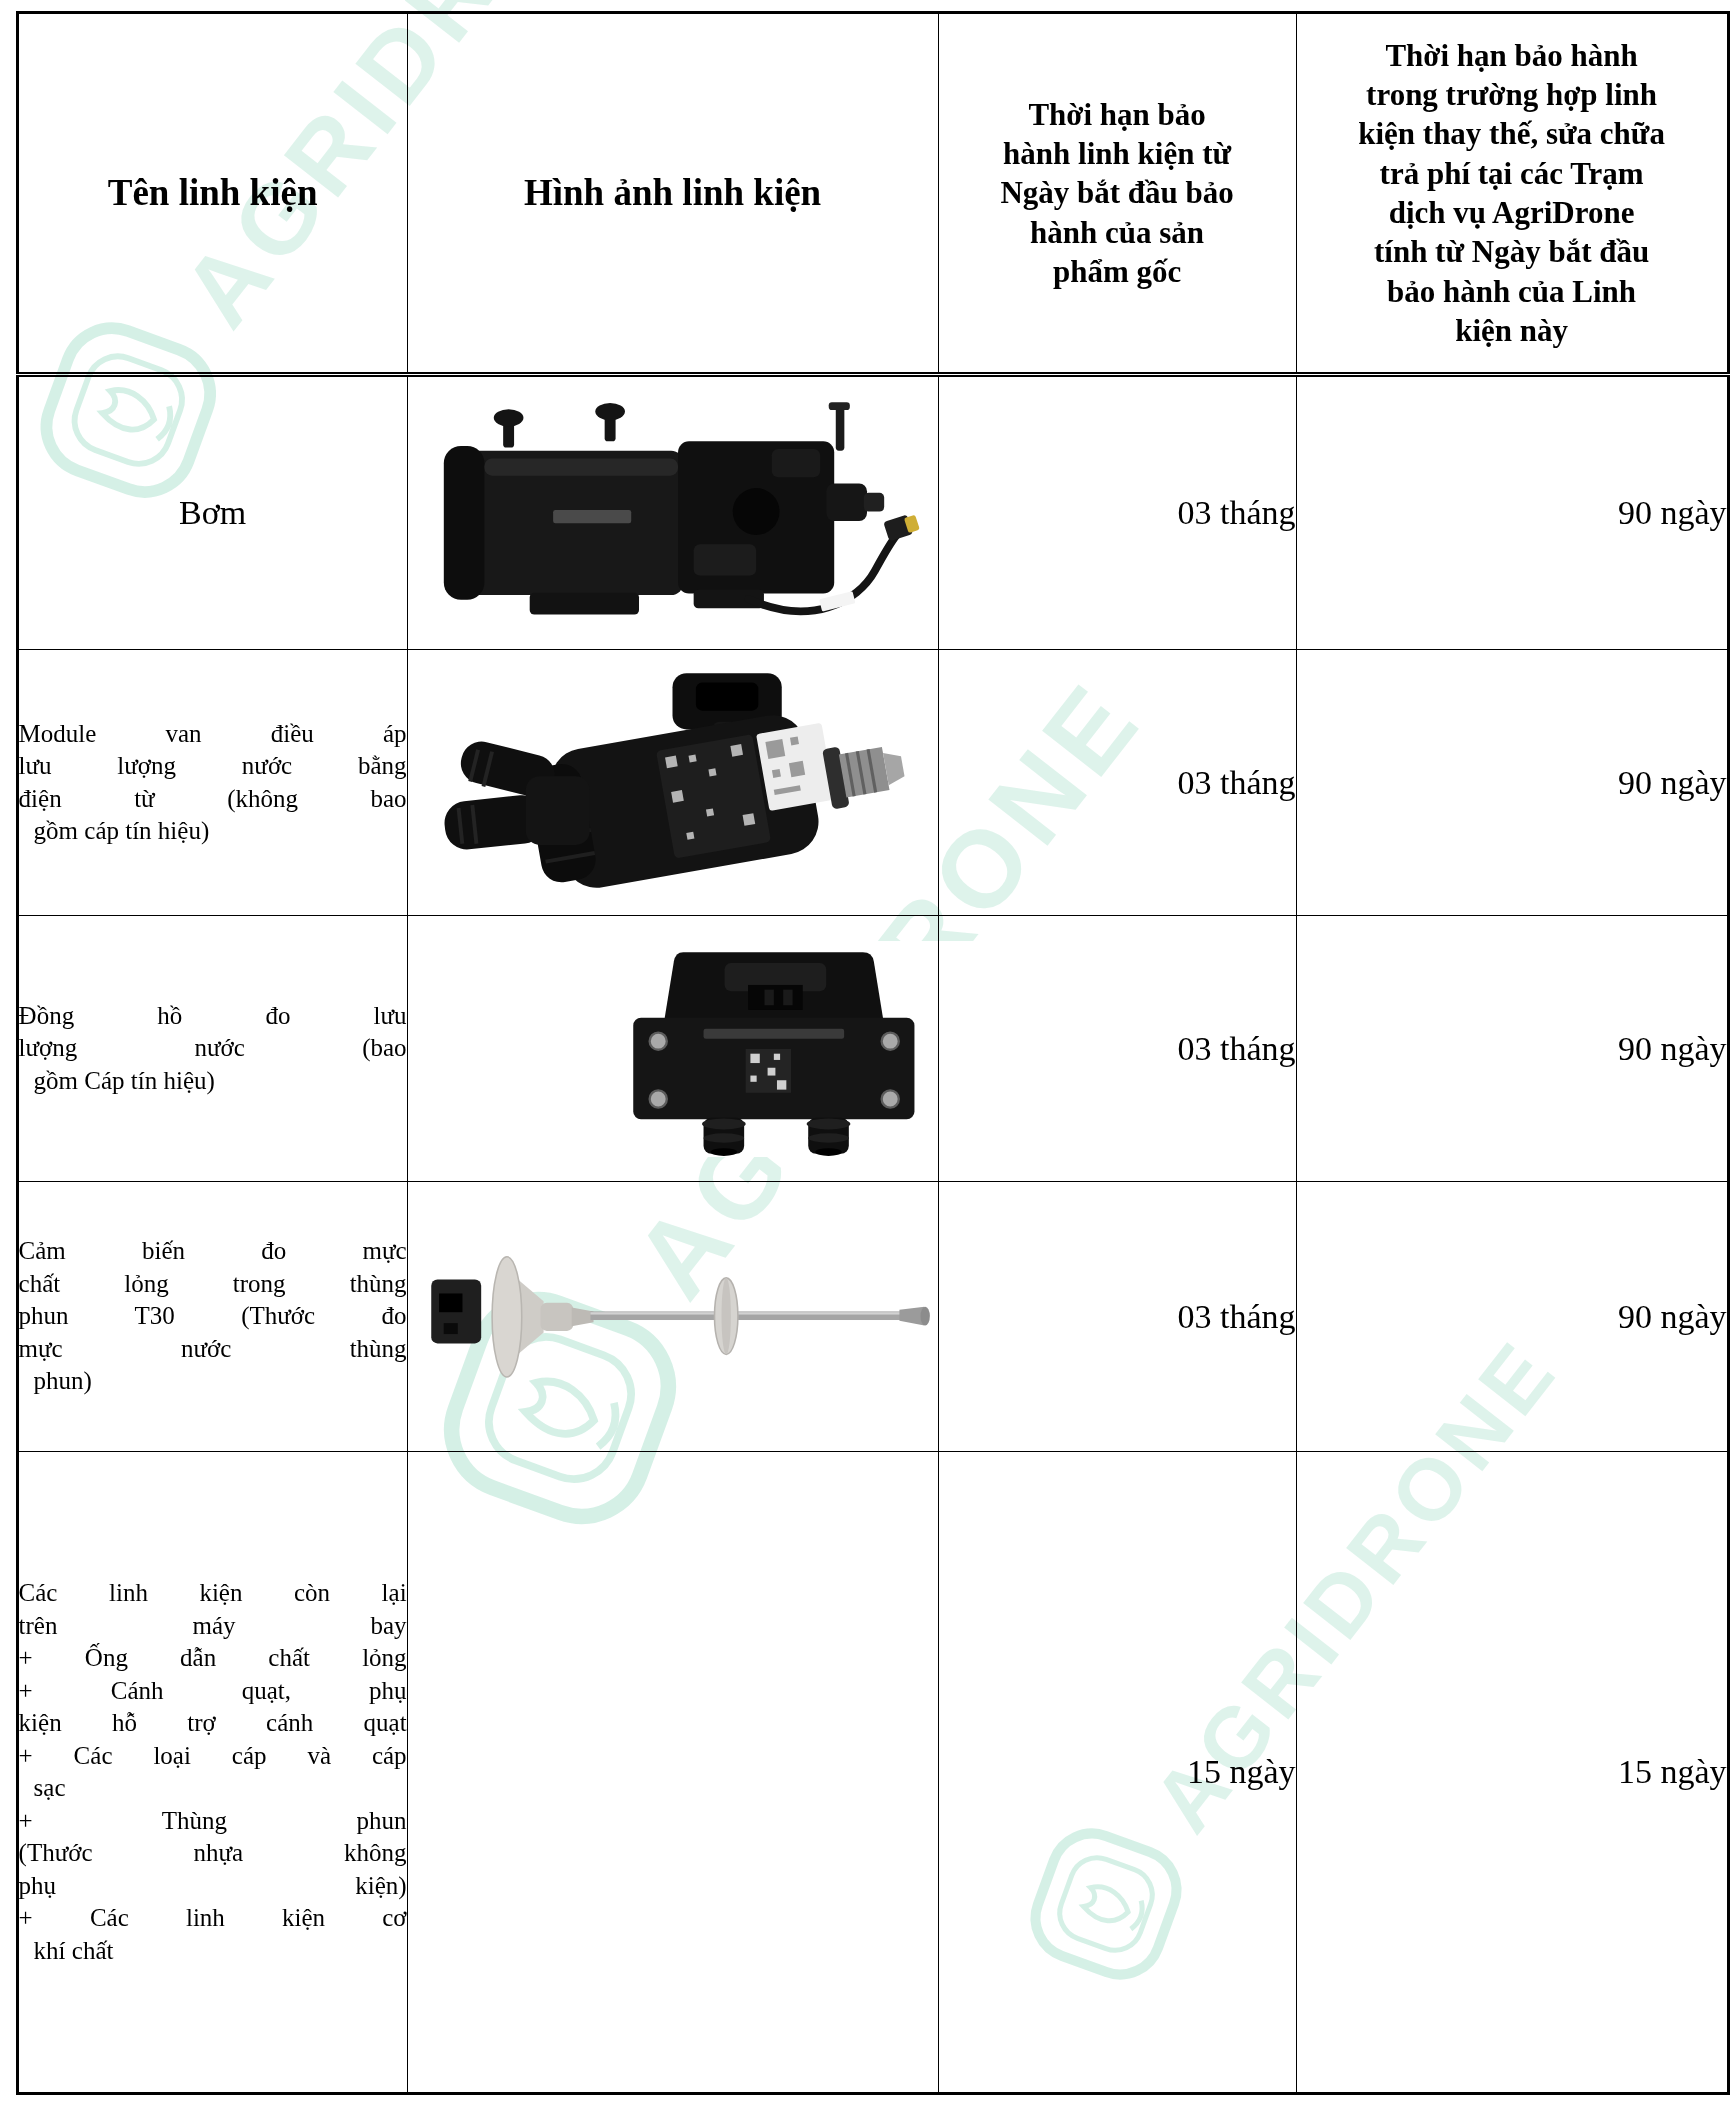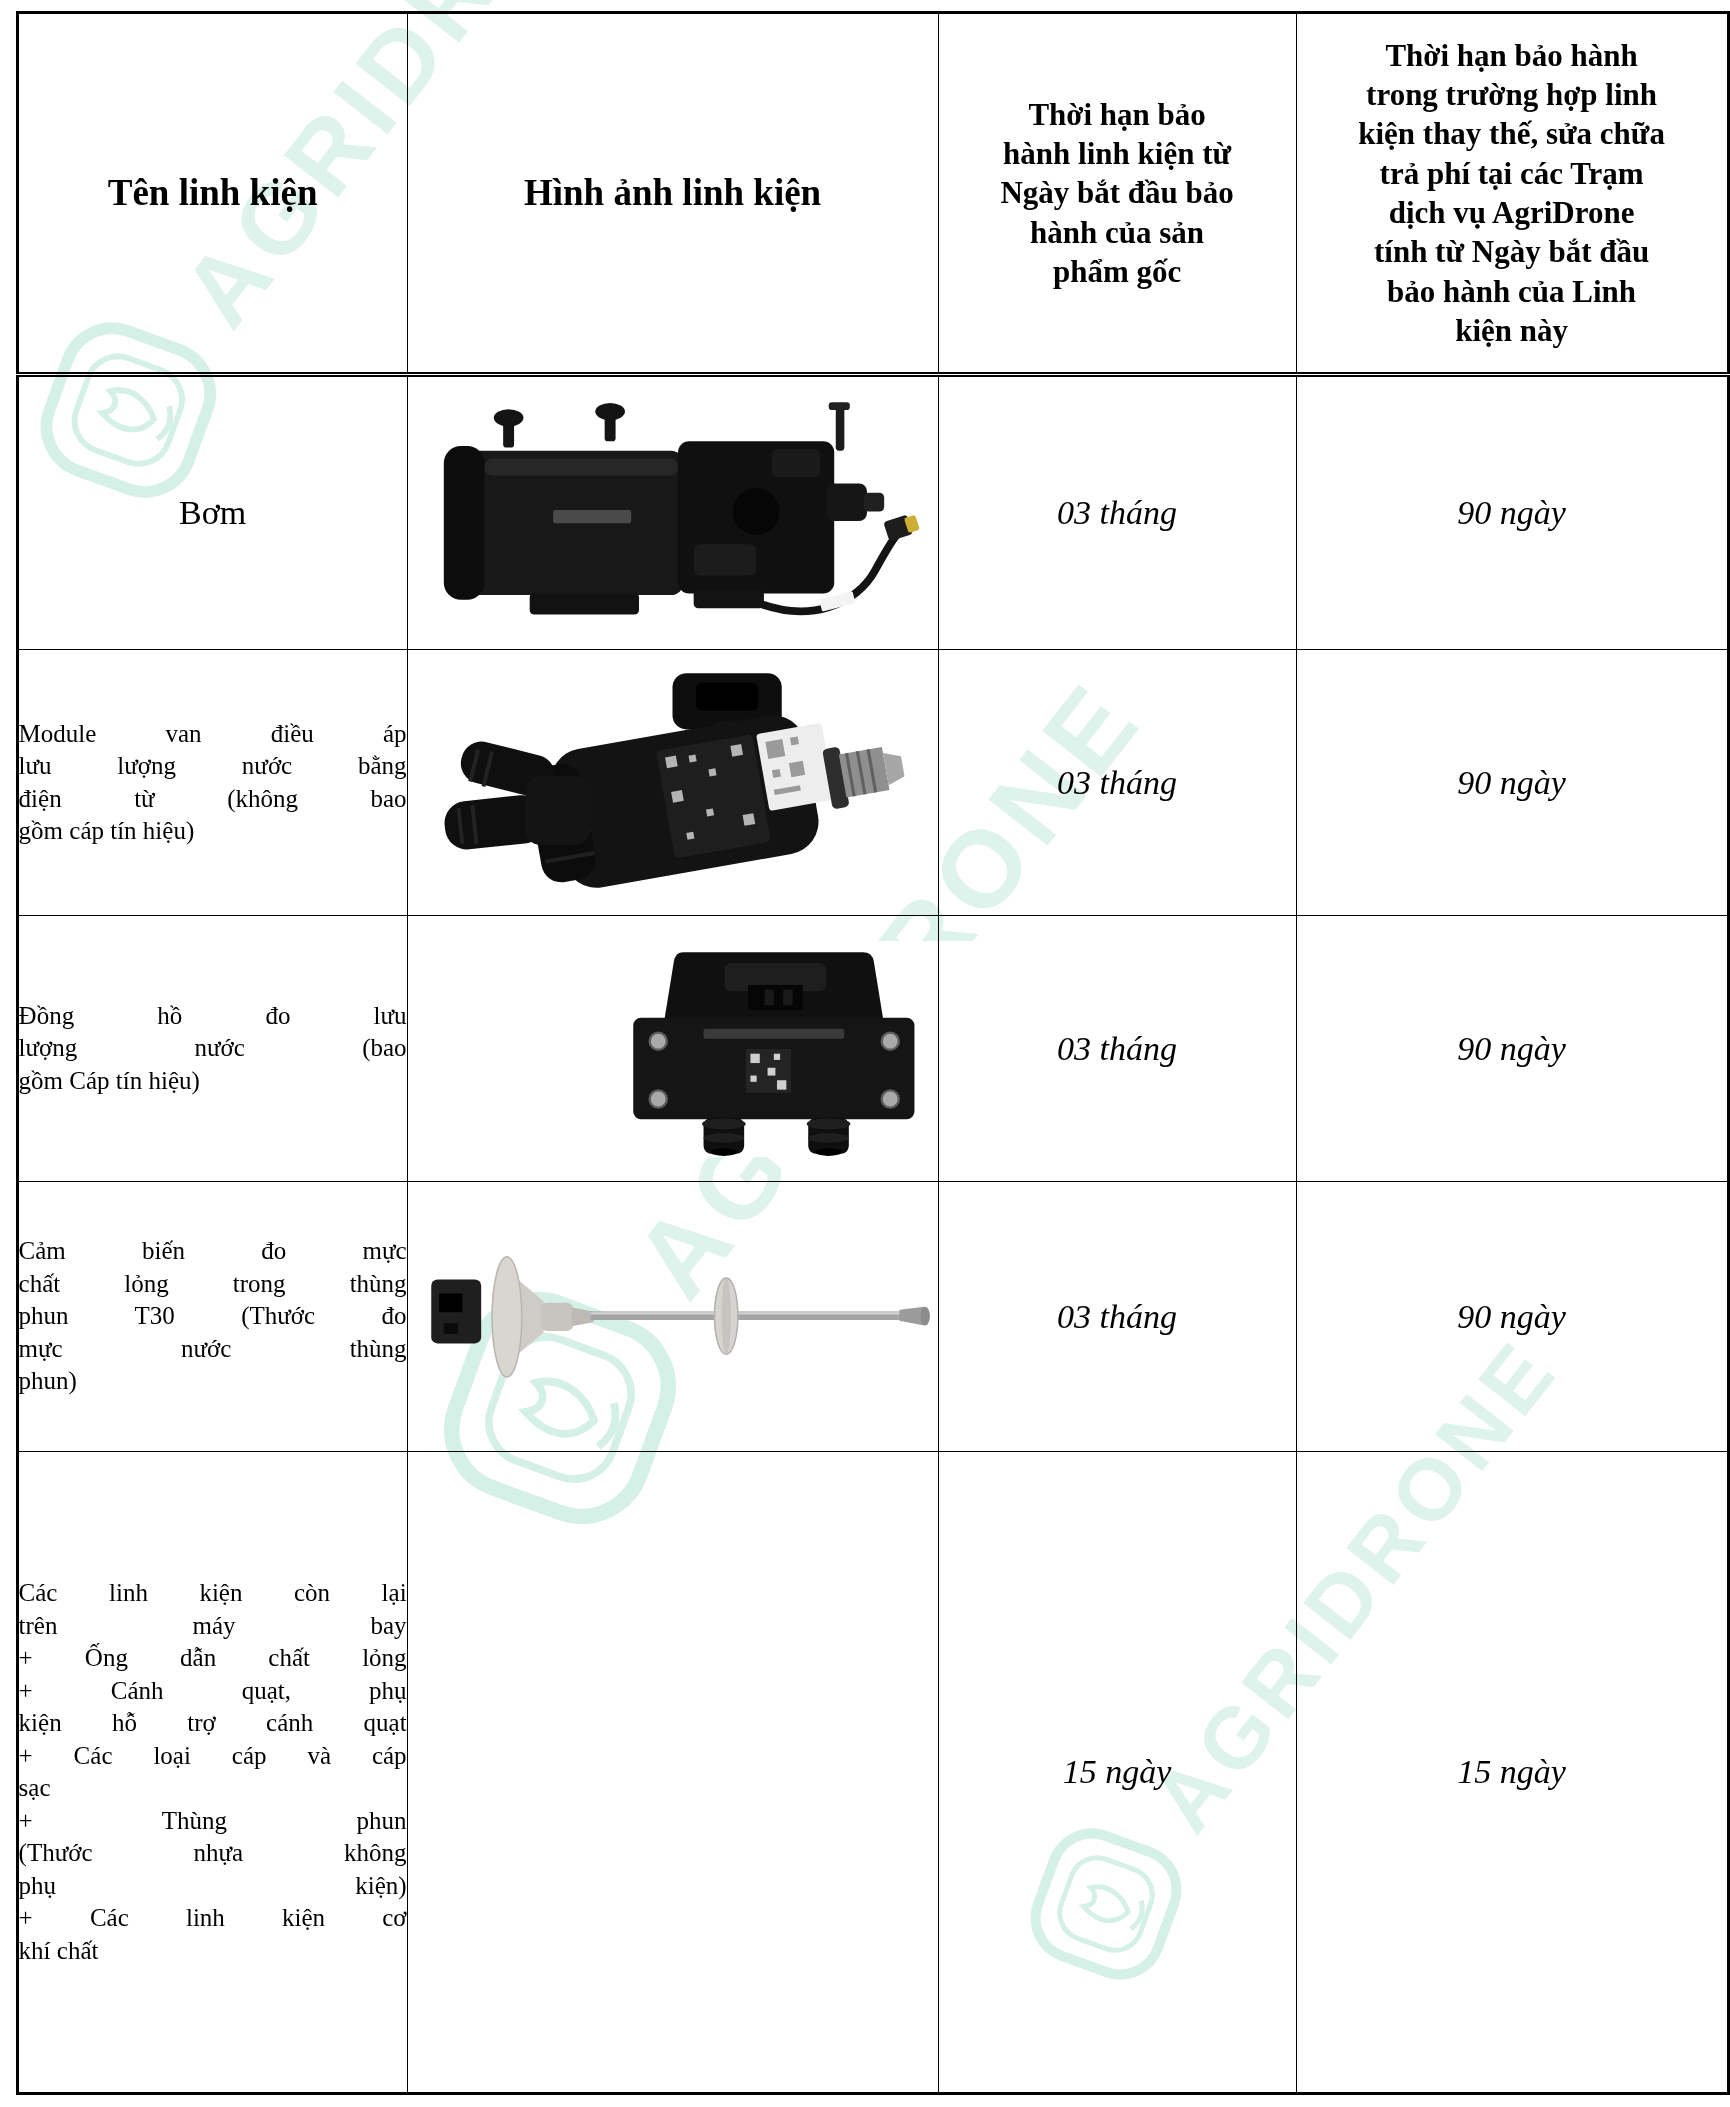--- a/index.html
+++ b/index.html
@@ -32,22 +32,22 @@
   table.warranty td,table.warranty th{
     border:1.6px solid #000;vertical-align:middle;padding:0;background:transparent;
   }
   table.warranty{border:3.1px solid #000;}
   tr.hdr th{border-bottom:5.5px double #000;font-weight:bold;}
   .h12{font-size:37px;text-align:center;line-height:1.25;}
   .h34 .hline{font-size:31px;text-align:center;line-height:1.27;font-weight:bold;}
   .name-cell{padding:0 22px;margin-top:36px;}
   .name-center{text-align:center;font-size:34px;}
   .jline{font-size:25px;line-height:1.30;text-align:justify;text-align-last:justify;}
-  .jline.nostretch{text-align-last:left;}
-  .val{font-size:34px;text-align:center;font-style:italic;}
+  .jline.nostretch{text-align-last:left;padding-left:15px;}
+  .val{font-size:34px;text-align:right;}
   .photo{background:#fff;}
   .photo svg{display:block;}
 </style>
 </head>
 <body>
 
 <div class="canvas">
 
   <div class="wm" id="wm-a">
     <svg class="wm-logo" viewBox="0 0 100 100">

